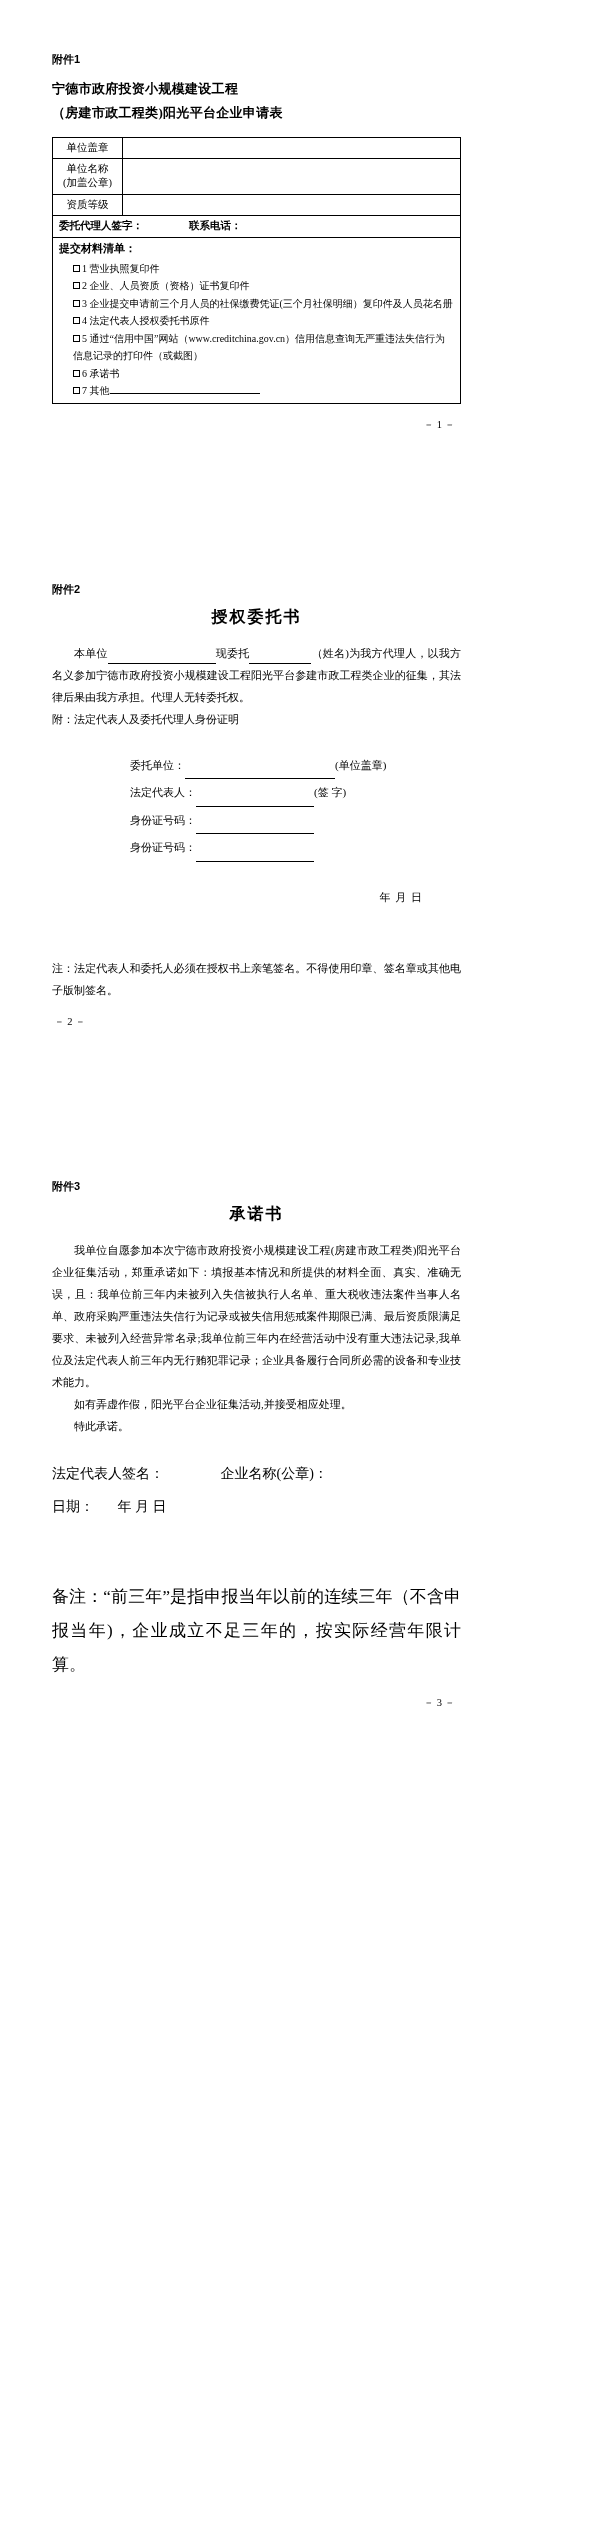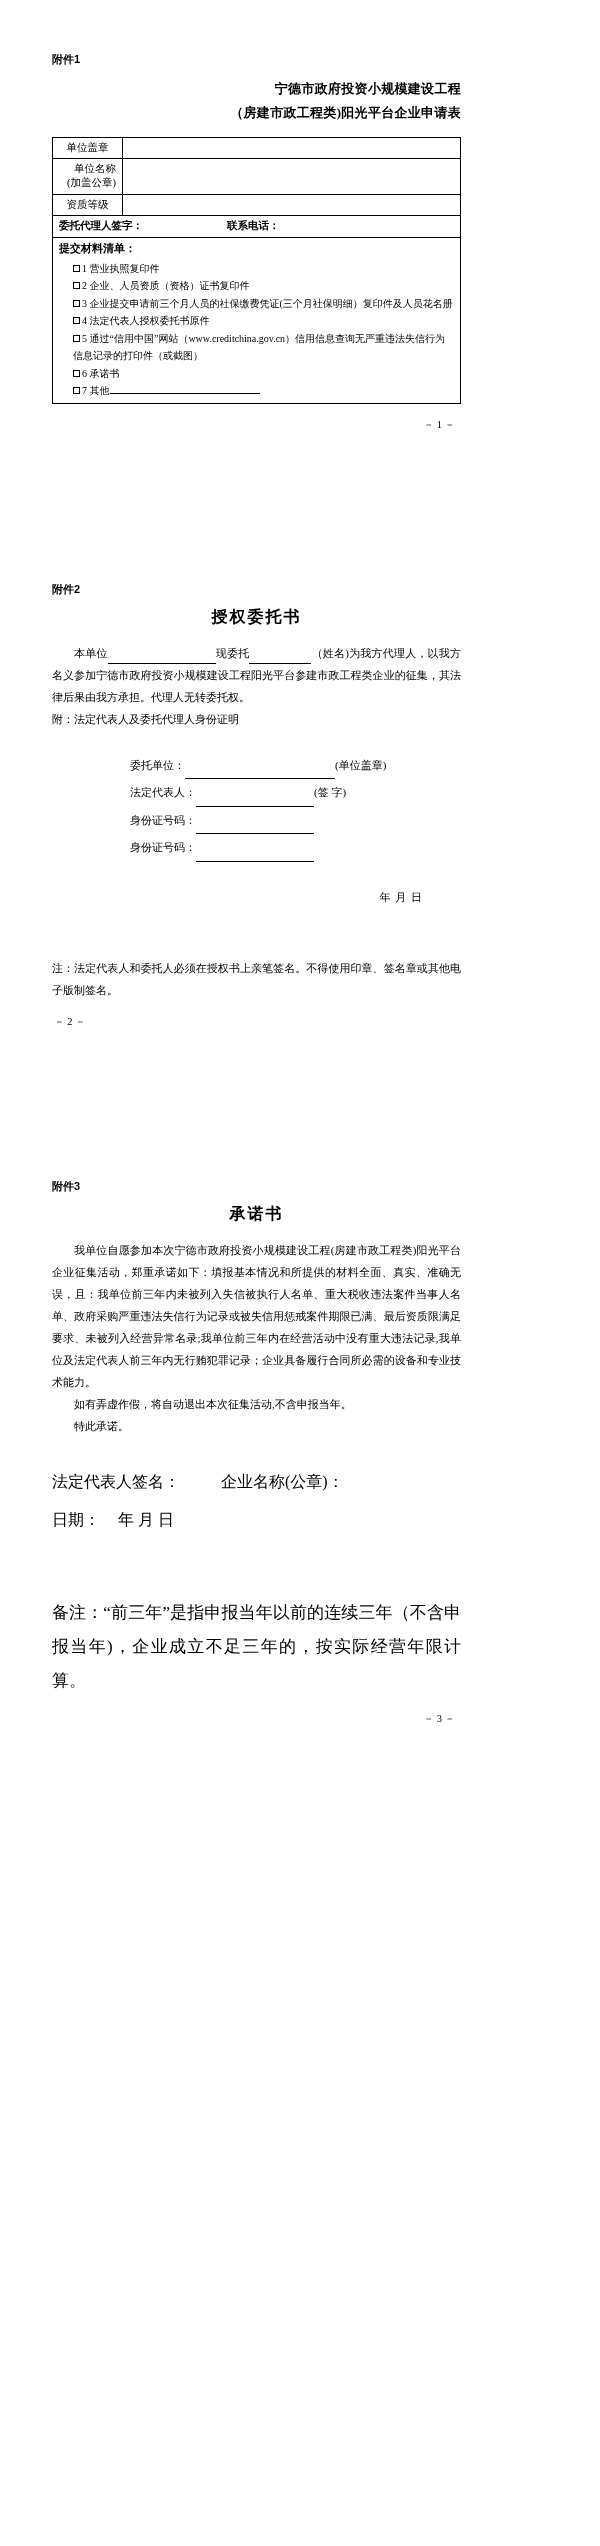--- a/index.html
+++ b/index.html
@@ -15,21 +15,21 @@
     width: 513px;
     padding: 0 52px;
   }
   .attach-label {
     font-size: 11px;
     font-weight: bold;
     font-family: "Liberation Sans", sans-serif;
     margin: 0 0 10px 0;
   }
   .doc-title {
-    text-align: right;
+    text-align: left;
     font-size: 13px;
     font-weight: bold;
     line-height: 1.85;
     letter-spacing: 0.3px;
   }
   .doc-title2 {
     text-align: center;
     font-size: 16px;
     font-weight: bold;
     letter-spacing: 2px;
@@ -46,29 +46,29 @@
     font-size: 10.5px;
     padding: 3px 6px;
     vertical-align: middle;
   }
   td.lbl {
     width: 70px;
     text-align: center;
     height: 19px;
     line-height: 1.35;
   }
-  td.lbl.tall { height: 30px; text-align: right; }
+  td.lbl.tall { height: 30px; }
   td.val { }
   td.wide {
     height: 22px;
     font-size: 11px;
     font-weight: bold;
     padding-left: 8px;
   }
-  .sig-row { display: flex; gap: 38px; }
+  .sig-row { display: flex; }
   .sig-row span:first-child { width: 130px; }
   td.listcell {
     padding: 6px 8px 10px 8px;
   }
   .list-title {
     font-size: 11px;
     font-weight: bold;
     margin-bottom: 4px;
   }
   .cklist { }
@@ -136,23 +136,23 @@
   }
   .note {
     font-size: 11px;
     line-height: 2.0;
     margin-top: 52px;
     text-align: justify;
   }
 
   
   .p3-sign {
-    font-size: 16px;
+    font-size: 14px;
     line-height: 2.4;
-    margin-top: 26px;
+    margin-top: 20px;
   }
   .p3-sign .r1 span:first-child { display: inline-block; width: 165px; }
   .p3-sign .r2 span:first-child { display: inline-block; width: 62px; }
   .remark {
     font-size: 17px;
     line-height: 2.0;
     margin-top: 56px;
     text-align: justify;
   }
   .spacer-lg { height: 150px; }
@@ -251,21 +251,21 @@
 
 <div class="page">
 
   <div class="attach-label">附件3</div>
 
   <div class="doc-title2">承诺书</div>
 
   <div style="height:14px"></div>
 
   <div class="para">我单位自愿参加本次宁德市政府投资小规模建设工程(房建市政工程类)阳光平台企业征集活动，郑重承诺如下：填报基本情况和所提供的材料全面、真实、准确无误，且：我单位前三年内未被列入失信被执行人名单、重大税收违法案件当事人名单、政府采购严重违法失信行为记录或被失信用惩戒案件期限已满、最后资质限满足要求、未被列入经营异常名录;我单位前三年内在经营活动中没有重大违法记录,我单位及法定代表人前三年内无行贿犯罪记录；企业具备履行合同所必需的设备和专业技术能力。</div>
-  <div class="para">如有弄虚作假，将自动退出本次征集活动,不含申报当年。</div>
+  <div class="para">如有弄虚作假，阳光平台企业征集活动,并接受相应处理。</div>
   <div class="para">特此承诺。</div>
 
   <div class="p3-sign">
     <div class="r1">
       <span>法定代表人签名：</span>
       <span>企业名称(公章)：</span>
     </div>
     <div class="r2">
       <span>日期：</span>
       <span>年      月      日</span>

